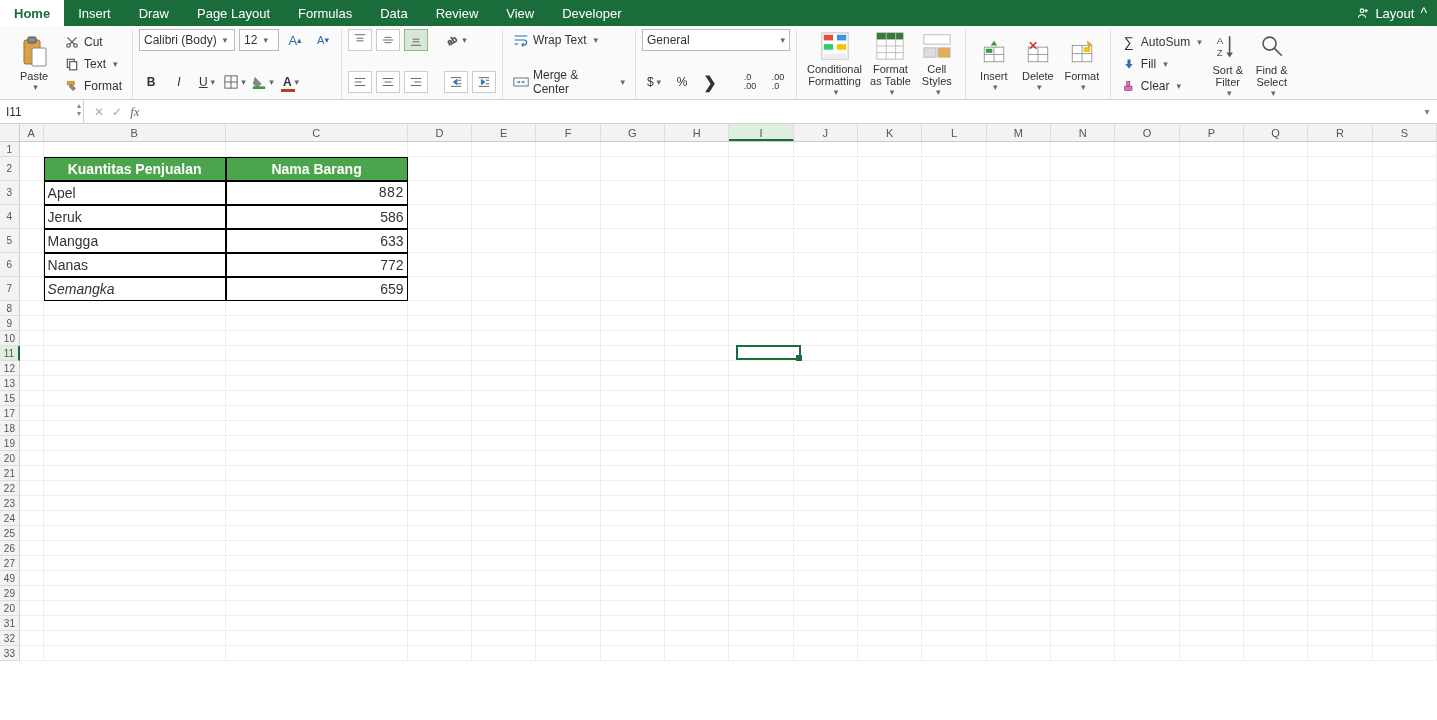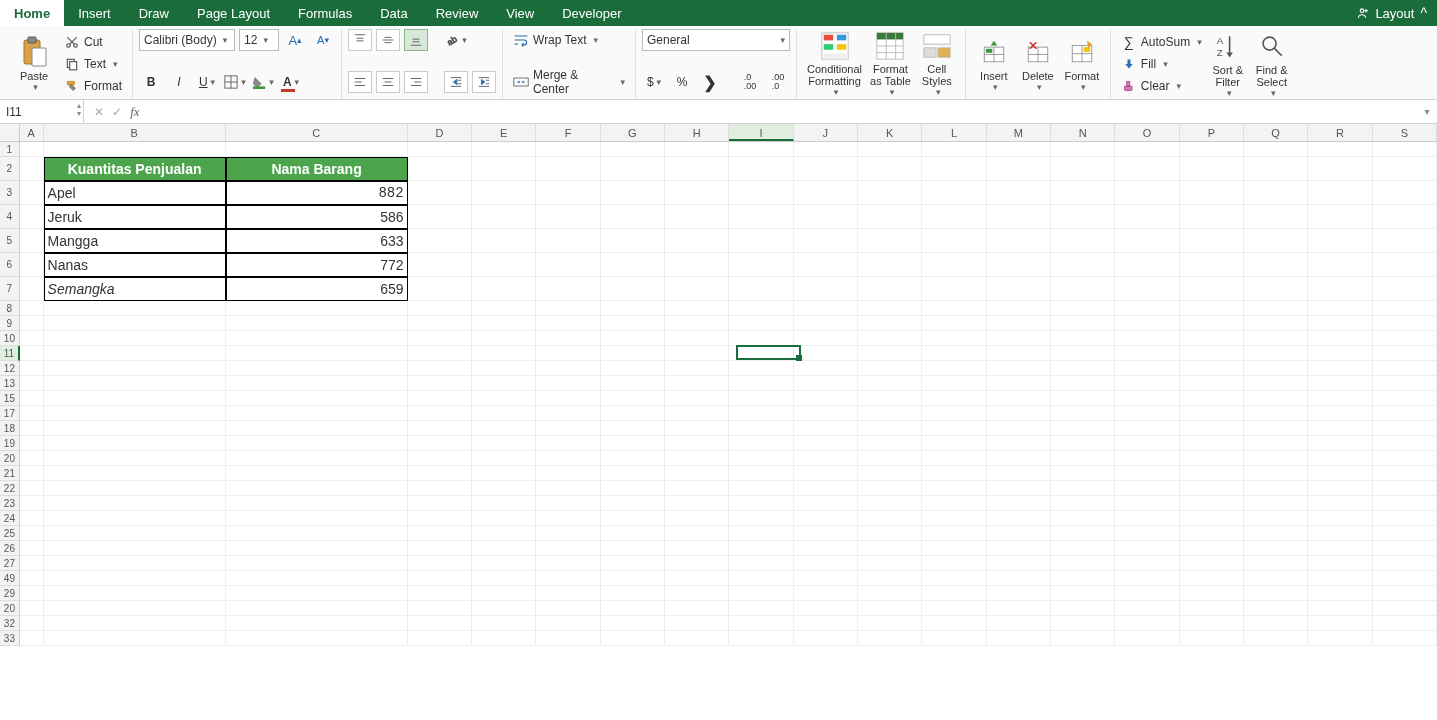--- a/index.html
+++ b/index.html
@@ -1076,20 +1076,42 @@
         <div class="cell" style="width: 65px;"></div>
         <div class="cell" style="width: 65px;"></div>
         <div class="cell" style="width: 65px;"></div>
         <div class="cell" style="width: 65px;"></div>
         <div class="cell" style="width: 65px;"></div>
         <div class="cell" style="width: 65px;"></div>
         <div class="cell" style="width: 65px;"></div>
         <div class="cell" style="width: 65px;"></div>
       </div>
       <div class="row">
+        <div class="rowhdr">31</div>
+        <div class="cell" style="width: 24px;"></div>
+        <div class="cell" style="width: 184px;"></div>
+        <div class="cell" style="width: 184px;"></div>
+        <div class="cell" style="width: 65px;"></div>
+        <div class="cell" style="width: 65px;"></div>
+        <div class="cell" style="width: 65px;"></div>
+        <div class="cell" style="width: 65px;"></div>
+        <div class="cell" style="width: 65px;"></div>
+        <div class="cell" style="width: 65px;"></div>
+        <div class="cell" style="width: 65px;"></div>
+        <div class="cell" style="width: 65px;"></div>
+        <div class="cell" style="width: 65px;"></div>
+        <div class="cell" style="width: 65px;"></div>
+        <div class="cell" style="width: 65px;"></div>
+        <div class="cell" style="width: 65px;"></div>
+        <div class="cell" style="width: 65px;"></div>
+        <div class="cell" style="width: 65px;"></div>
+        <div class="cell" style="width: 65px;"></div>
+        <div class="cell" style="width: 65px;"></div>
+      </div>
+      <div class="row">
         <div class="rowhdr">32</div>
         <div class="cell" style="width: 24px;"></div>
         <div class="cell" style="width: 184px;"></div>
         <div class="cell" style="width: 184px;"></div>
         <div class="cell" style="width: 65px;"></div>
         <div class="cell" style="width: 65px;"></div>
         <div class="cell" style="width: 65px;"></div>
         <div class="cell" style="width: 65px;"></div>
         <div class="cell" style="width: 65px;"></div>
         <div class="cell" style="width: 65px;"></div>

